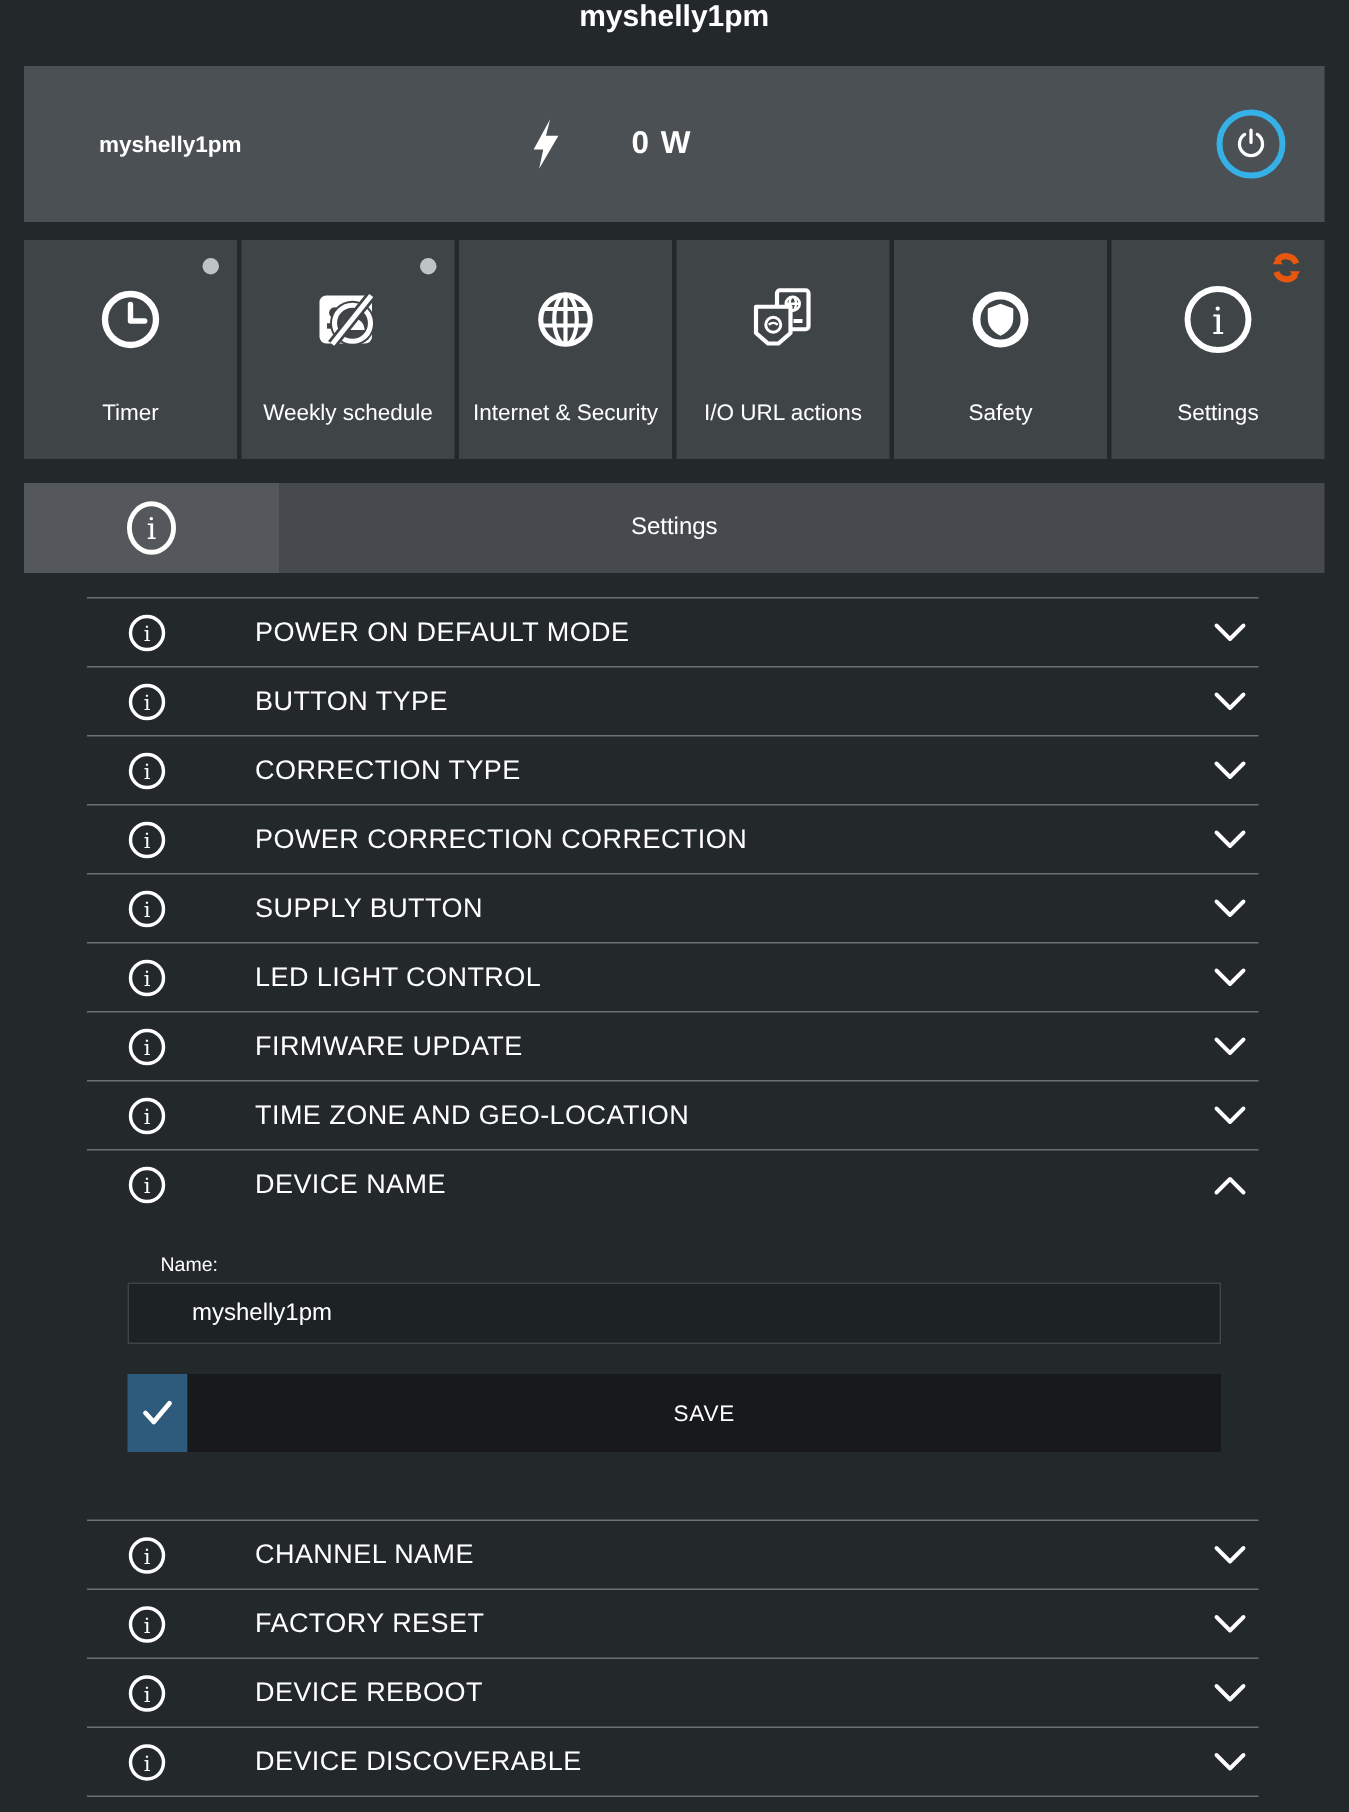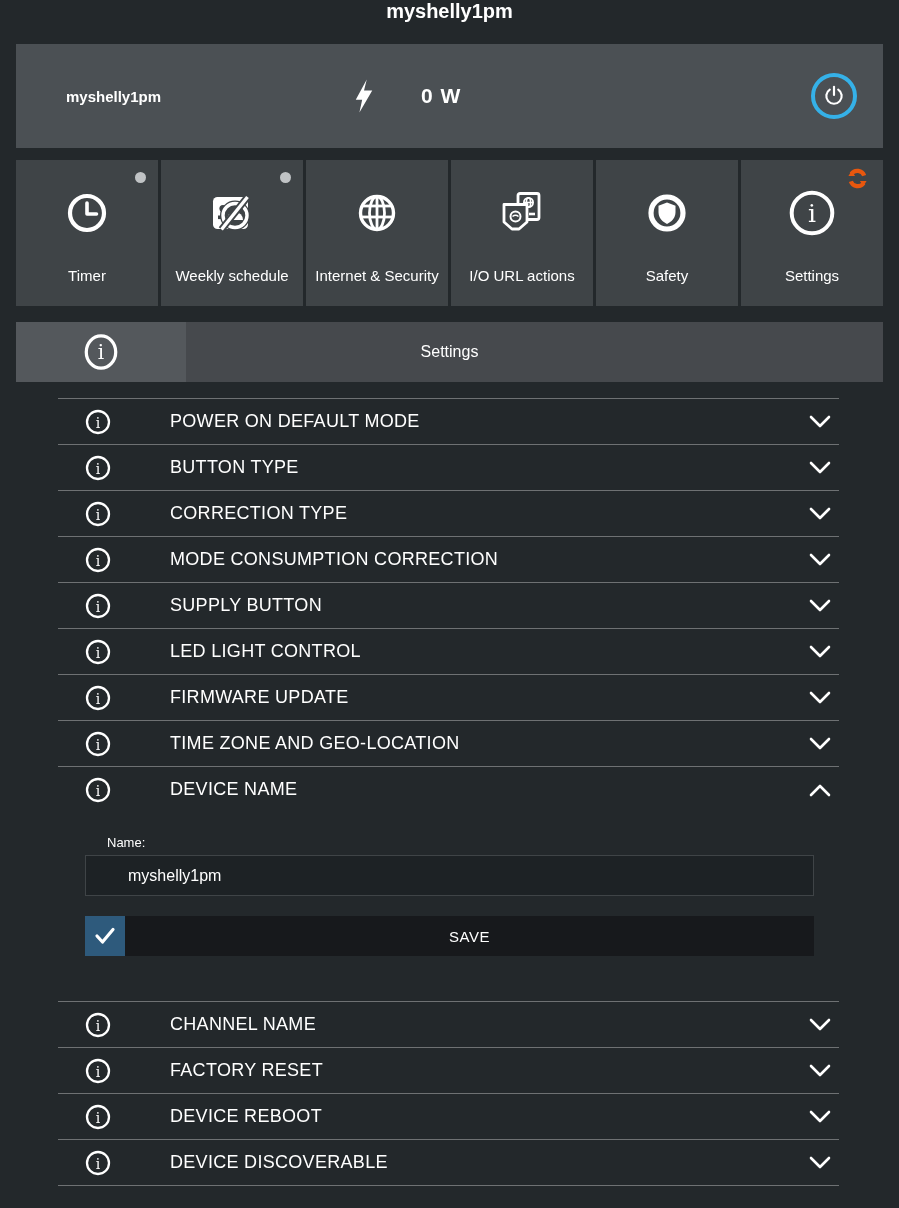--- a/index.html
+++ b/index.html
@@ -76,21 +76,21 @@
   
   .panel { padding:0 25px 45px 27px; }
   .name-label { padding-top:23px; font-size:13px; height:43px;margin-left:22px; }
   .name-input {
     display:block; width:100%; height:41px;
     margin-top:0;
     background:#1d2225; border:1px solid #3f4447;
     color:#ffffff; font-size:16px; padding-left:42px;
     font-family:"Liberation Sans", sans-serif;
   }
-  .save-row { margin-top:20px; height:40px; display:flex; cursor:pointer; }
+  .save-row { margin-top:20px; height:52px; display:flex; cursor:pointer; }
   .save-check {
     width:40px; background:#2e5a7c; flex:0 0 40px;
     display:flex; align-items:center; justify-content:center;
   }
   .save-btn {
     flex:1; background:#17191c; border:none; color:#ffffff;
     font-size:15px; letter-spacing:0.5px; cursor:pointer;
     font-family:"Liberation Sans", sans-serif;
     display:flex; align-items:center; justify-content:center;
   }
@@ -263,21 +263,21 @@
     </span>
   </div>
 
   <div class="acc-row">
     <span class="info-ic">
       <svg width="26" height="26" viewBox="0 0 26 26">
         <circle cx="13" cy="13" r="11" fill="none" stroke="#ffffff" stroke-width="2.3"></circle>
         <text x="13" y="18.5" text-anchor="middle" font-family="DejaVu Serif, serif" font-size="14" fill="#ffffff">i</text>
       </svg>
     </span>
-    <span class="acc-label">MODE CONSUMPTION CORRECTION</span>
+    <span class="acc-label">POWER CORRECTION CORRECTION</span>
     <span class="chev">
       <svg width="22" height="14" viewBox="0 0 22 14">
         <polyline points="2,2 11,11 20,2" fill="none" stroke="#ffffff" stroke-width="2.6" stroke-linecap="round" stroke-linejoin="round"></polyline>
       </svg>
     </span>
   </div>
 
   <div class="acc-row">
     <span class="info-ic">
       <svg width="26" height="26" viewBox="0 0 26 26">

